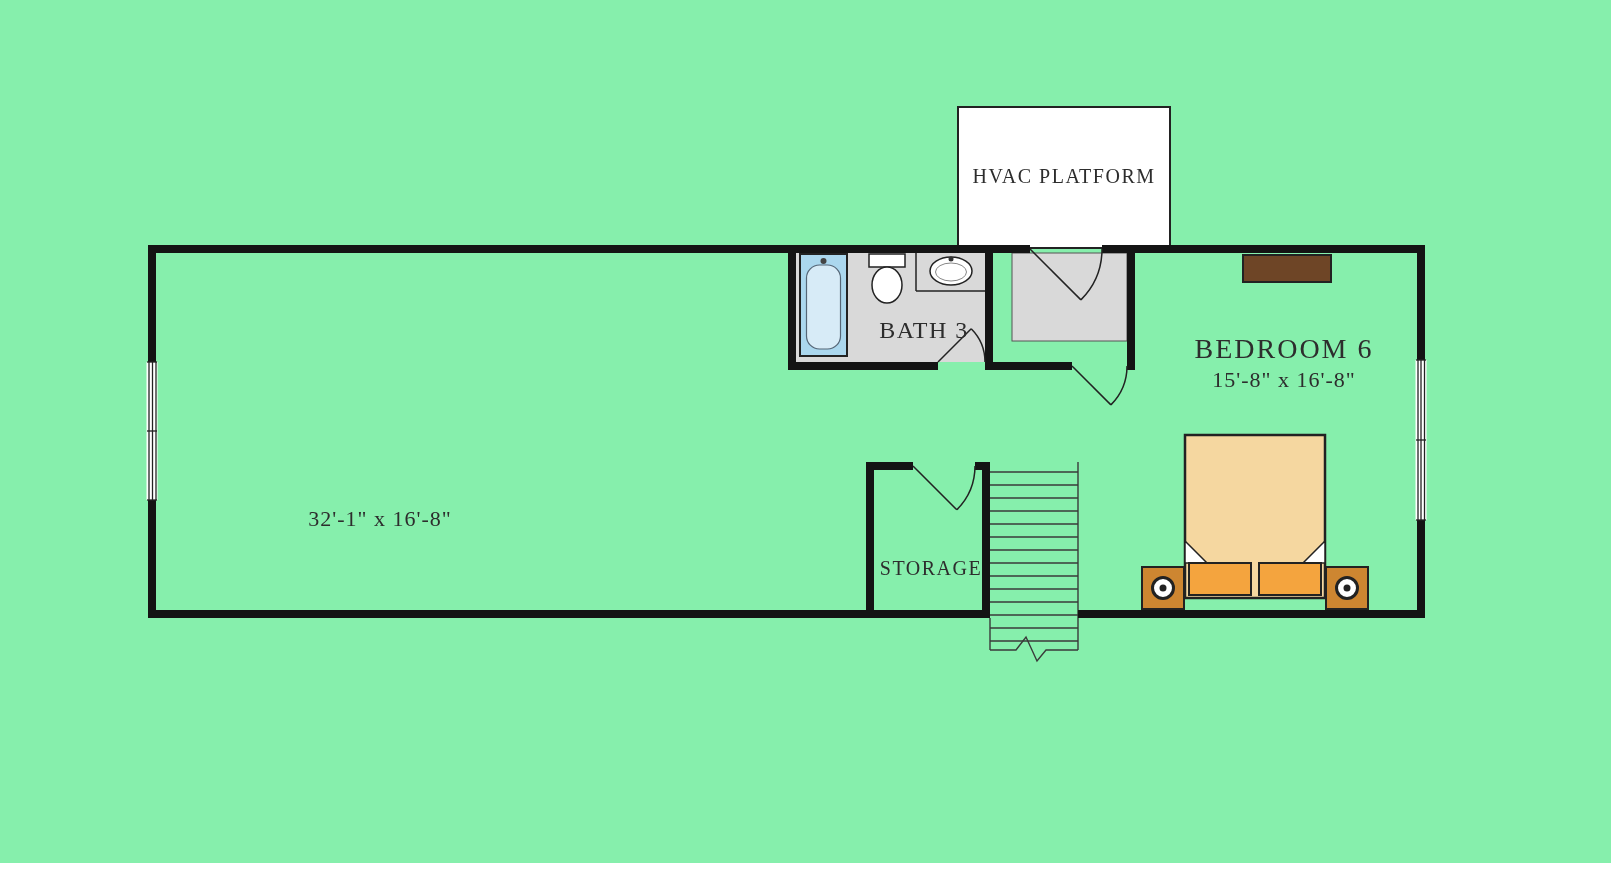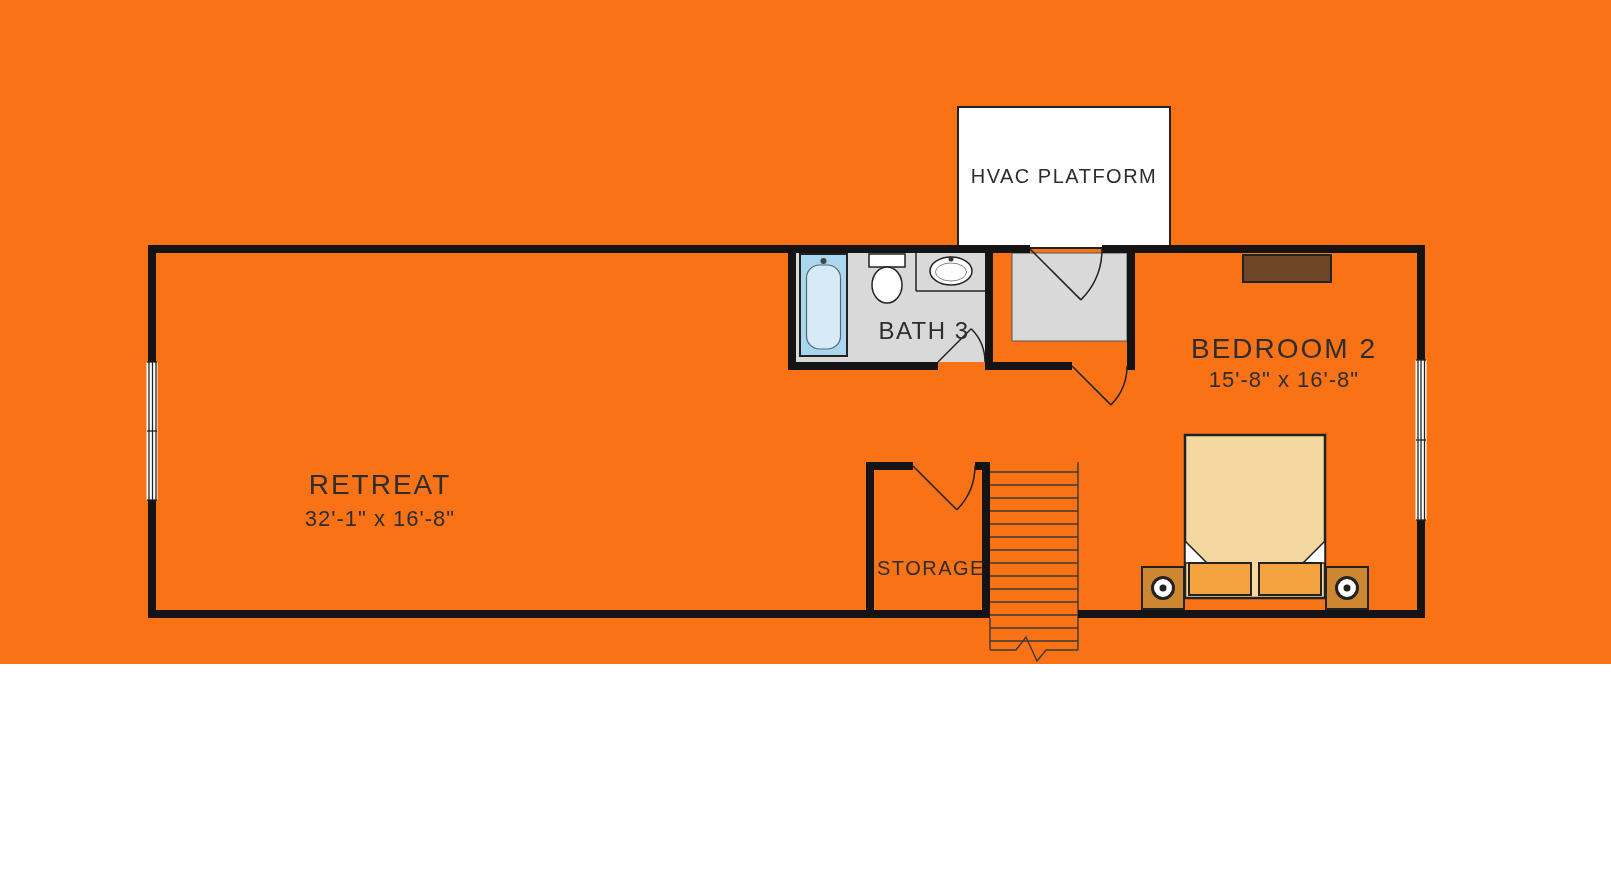--- a/index.html
+++ b/index.html
@@ -1,17 +1,17 @@
 <!DOCTYPE html>
 <html><head>
 <meta charset="utf-8">
 <style>
   html,body{margin:0;padding:0;background:#ffffff;}
-  .plan{position:relative;width:1611px;height:664px;background:#f97316;overflow:hidden;
-        font-family:Liberation Sans, sans-serif;}
+  .plan{position:relative;width:1611px;height:863px;background:#86efac;overflow:hidden;
+        font-family:Liberation Serif, serif;}
   .plan svg{position:absolute;left:0;top:0;}
   .label{position:absolute;text-align:center;color:#2d2d2d;white-space:nowrap;}
   .label-lg{font-size:28px;letter-spacing:2px;}
   .label-md{font-size:24px;letter-spacing:1.5px;}
   .label-sm{font-size:20px;letter-spacing:1.5px;}
   .label-dim{font-size:22px;letter-spacing:1px;}
 </style>
 </head>
 <body>
 
@@ -150,21 +150,20 @@
       <rect x="1326" y="567" width="42" height="42" fill="#cd8631" stroke="#222222" stroke-width="2"></rect>
       <circle cx="1347" cy="588" r="10.5" fill="#ffffff" stroke="#222222" stroke-width="3"></circle>
       <circle cx="1347" cy="588" r="3.5" fill="#222222"></circle>
     </g>
   </svg>
 
   <div class="label label-sm" style="left:958px;top:165px;width:212px;">HVAC PLATFORM</div>
 
   <div class="label label-md" style="left:858px;top:317px;width:132px;">BATH 3</div>
 
-  <div class="label label-lg" style="left:1178px;top:333px;width:212px;">BEDROOM 2</div>
+  <div class="label label-lg" style="left:1178px;top:333px;width:212px;">BEDROOM 6</div>
   <div class="label label-dim" style="left:1178px;top:367px;width:212px;">15'-8" x 16'-8"</div>
 
-  <div class="label label-lg" style="left:274px;top:469px;width:212px;">RETREAT</div>
   <div class="label label-dim" style="left:274px;top:506px;width:212px;">32'-1" x 16'-8"</div>
 
   <div class="label label-sm" style="left:876px;top:533px;width:110px;margin-top:24px;">STORAGE</div>
 
 </div>
 
 </body></html>

